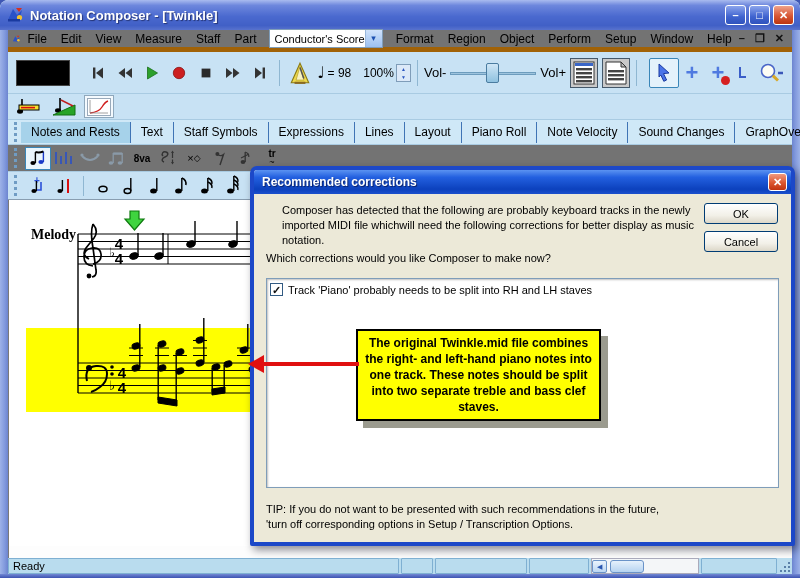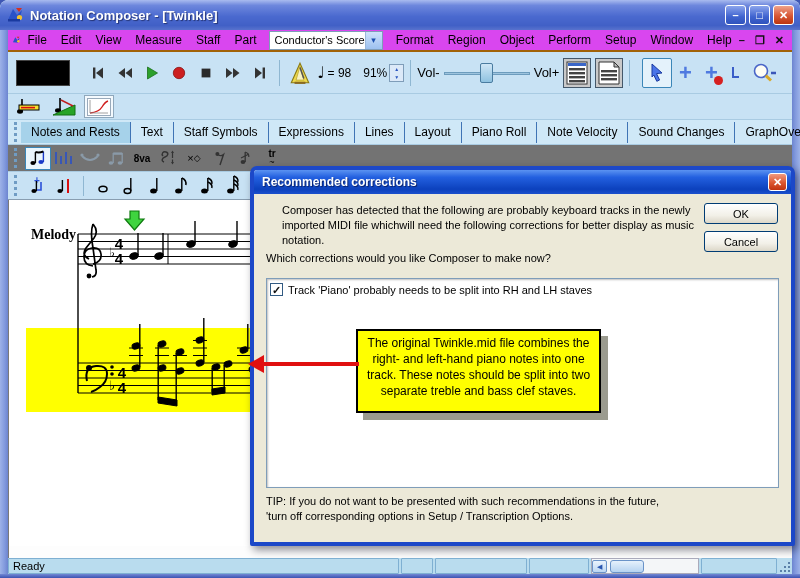--- a/index.html
+++ b/index.html
@@ -16,22 +16,22 @@
   .titlebar{position:absolute;left:0;top:0;width:800px;height:30px;z-index:4;
     background:linear-gradient(180deg,#a9bbef 0%,#6d87dd 18%,#4a69cf 55%,#4160c6 85%,#5872cd 100%);
     display:flex;align-items:center;padding:0 6px;border-radius:8px 8px 0 0;}
   .titlebar .title{color:#fff;font-weight:bold;font-size:13px;margin-left:6px;
     text-shadow:1px 1px 1px rgba(0,0,30,.5);flex:1;}
   .winbtn{width:21px;height:20px;margin-left:3px;border-radius:3px;border:1px solid #fff;
     color:#fff;font-size:11px;font-weight:bold;line-height:18px;text-align:center;
     background:linear-gradient(180deg,#8ba4ec,#3f63cf 60%,#2f53bd);padding:0;}
   .winbtn.close{background:linear-gradient(180deg,#efa28a,#d85734 55%,#bc3511);}
   
-  .menubar{position:absolute;left:8px;top:30px;width:784px;height:22px;background:#d946ef;
-    border-bottom:2px solid #a16207;display:flex;align-items:center;font-size:12px;z-index:4;padding-left:4px;}
+  .menubar{position:absolute;left:8px;top:30px;width:784px;height:22px;background:#737373;
+    border-bottom:5px solid #a16207;display:flex;align-items:center;font-size:12px;z-index:4;padding-left:4px;}
   .menu-item{padding:2px 7px;color:#000;}
   .combo{display:flex;width:146px;height:19px;border:1px solid #7f9db9;background:#fff;margin:14px 6px;align-items:center;}
   .combo .val{flex:1;font-size:11px;padding-left:4px;white-space:nowrap;overflow:hidden;}
   .combo .arrow{width:17px;height:17px;background:linear-gradient(180deg,#cfe2fb,#9dc1f0);
     border-left:1px solid #9ab8dc;color:#1c50b0;font-size:9px;text-align:center;line-height:16px;}
   .mdi-controls{margin-left:auto;display:flex;gap:10px;padding-right:8px;font-size:11px;font-weight:bold;color:#111;}
   
   .toolbar1{position:absolute;left:8px;top:52px;width:784px;height:42px;background:#c8e2f4;
     border-bottom:1px solid #a9cbe2;display:flex;align-items:center;padding-left:8px;z-index:4;}
   .time-display{width:54px;height:26px;background:#000;margin-right:14px;border:1px solid #444;}
@@ -94,22 +94,22 @@
   .xpbtn.ok{top:9px;}
   .xpbtn.cancel{top:37px;}
   .listbox{position:absolute;left:12px;top:84px;width:513px;height:210px;background:#fff;
     border:1px solid #7f9db9;box-shadow:inset 1px 1px 2px rgba(0,0,0,.25);}
   .cbrow{display:flex;align-items:center;gap:5px;padding:4px 3px;}
   .checkbox{width:13px;height:13px;border:1px solid #315a82;background:#fff;font-size:11px;line-height:12px;
     text-align:center;color:#111;font-weight:bold;flex:none;}
   .cbl{font-size:11px;}
   .annotation-box{position:absolute;left:89px;top:50px;width:245px;min-height:84px;background:#ffff00;
     border:2px solid #000;box-shadow:7px 7px 0 #9b9b8f;padding:4px 6px;
-    font-weight:normal;font-size:12px;line-height:16px;text-align:center;color:#000;}
-  .tip{position:absolute;left:12px;top:300px;width:500px;line-height:15px;}
+    font-weight:bold;font-size:12px;line-height:16px;text-align:center;color:#000;}
+  .tip{position:absolute;left:12px;top:308px;width:500px;line-height:15px;}
   
   .red-arrow{position:absolute;z-index:20;}
   .red-arrow .line{position:absolute;left:263px;top:362px;width:96px;height:4px;background:#e01010;}
   .red-arrow .head{position:absolute;left:248px;top:355px;width:0;height:0;
     border-top:9px solid transparent;border-bottom:9px solid transparent;border-right:16px solid #e01010;}
   
   .hscroll-strip{position:absolute;left:9px;top:546px;width:783px;height:12px;background:#fdfdfd;z-index:2;}
   .statusbar{position:absolute;left:8px;top:558px;width:784px;height:16px;background:#b9dcee;z-index:11;
     display:flex;align-items:stretch;font-size:11px;}
   .spanel{border:1px solid #7fb0d2;border-radius:1px;margin-right:2px;padding:0 4px;line-height:14px;background:#b9dcee;}
@@ -223,21 +223,21 @@
         <polygon points="11,2 19,20 3,20" fill="#ecd84e" stroke="#8a7a14" stroke-width="1"></polygon>
         <polygon points="11,5 14.6,17.5 7.4,17.5" fill="#f8f2c0" stroke="#b09a20" stroke-width=".6"></polygon>
         <line x1="11" y1="6" x2="14.5" y2="16" stroke="#555" stroke-width="1.4"></line>
         <rect x="6" y="19" width="10" height="2" fill="#8a6a20"></rect>
       </svg>
     </button>
     <span class="tempo">
       <span class="note-glyph">♩</span>
       <span>= 98</span>
     </span>
-    <span class="zoomval">91%</span>
+    <span class="zoomval">100%</span>
     <span class="spinner">
       <span>▲</span>
       <span>▼</span>
     </span>
     <div class="vsep"></div>
     <span class="vol-label">Vol-</span>
     <span class="slider">
       <span class="track"></span>
       <span class="thumb"></span>
     </span>

